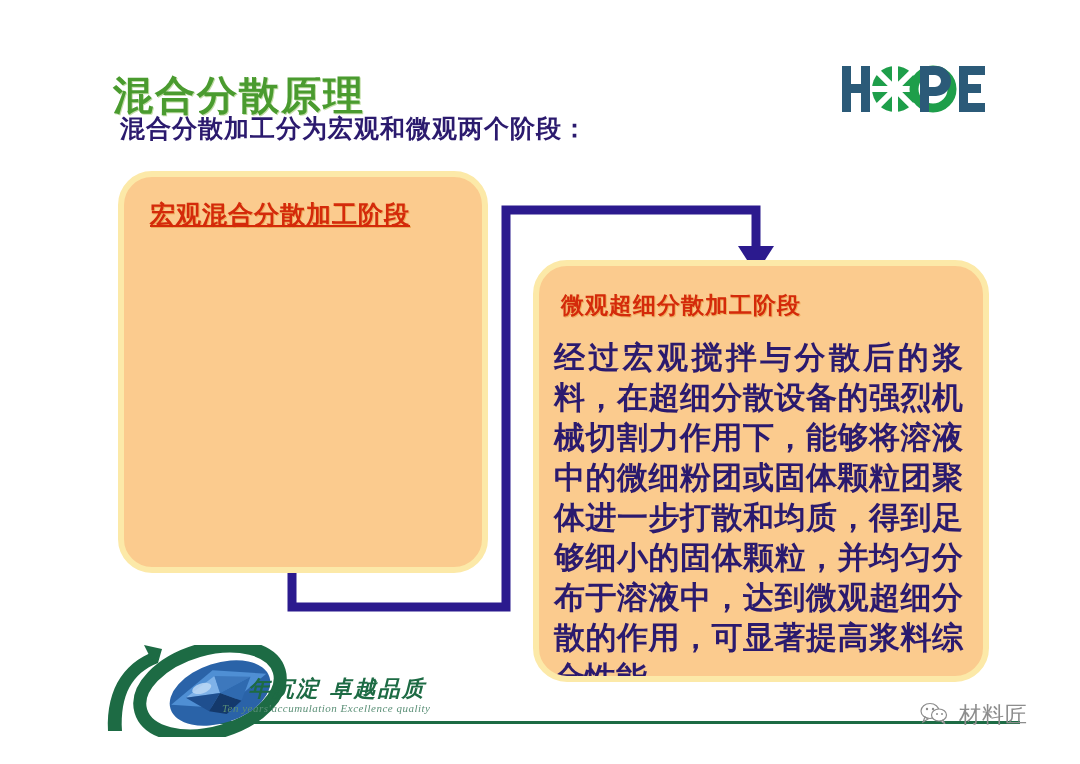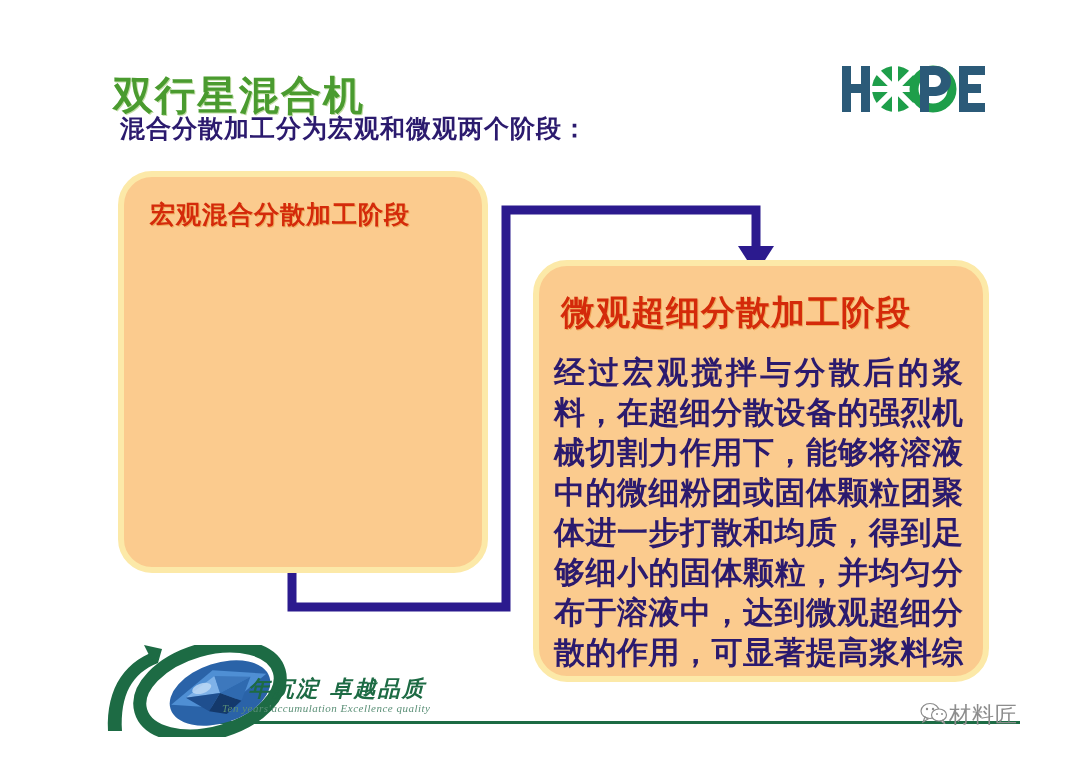--- a/index.html
+++ b/index.html
@@ -88,23 +88,24 @@
     font-family: "DejaVu Serif", "Liberation Serif", serif;
     font-weight: bold;
     color: #d42a0a;
     text-shadow: 1px 1px 0 rgba(230,150,60,0.6);
     white-space: nowrap;
   }
   #box-macro .stage-head {
     font-size: 25px;
     margin: 21px 0 0 26px;
     letter-spacing: 1px;
+    text-decoration: underline;
   }
   #box-micro .stage-head {
-    font-size: 34px;
+    font-size: 23px;
     margin: 24px 0 4px 22px;
     letter-spacing: 1px;
     font-family: Liberation Serif, serif;
   }
   .stage-body {
     font-family: "DejaVu Serif", "Liberation Serif", serif;
     font-weight: bold;
     color: #2b1a6e;
     text-align: justify;
     text-align-last: left;
@@ -161,36 +162,36 @@
     white-space: nowrap;
   }
 
   
   #watermark {
     position: absolute;
     left: 920px;
     top: 700px;
     display: flex;
     align-items: center;
-    gap: 1px;
+    gap: 11px;
   }
   #watermark .wm-text {
     font-family: "DejaVu Serif", "Liberation Serif", serif;
     font-size: 22px;
     color: #8d8d8d;
     letter-spacing: 1px;
     white-space: nowrap;
   }
 </style>
 </head>
 <body>
 
 <div id="slide">
 
-  <div id="title">双行星混合机</div>
+  <div id="title">混合分散原理</div>
   <div id="subtitle">混合分散加工分为宏观和微观两个阶段：</div>
 
   <div id="hope-logo">
     <svg width="150" height="56" viewBox="0 0 150 56" xmlns="http://www.w3.org/2000/svg">
 
       <g>
         <rect x="2" y="4" width="9" height="46" fill="#2b5a78"></rect>
         <rect x="2" y="22" width="28" height="9" fill="#2b5a78"></rect>
         <rect x="21" y="4" width="9" height="46" fill="#2b5a78"></rect>
       </g>

